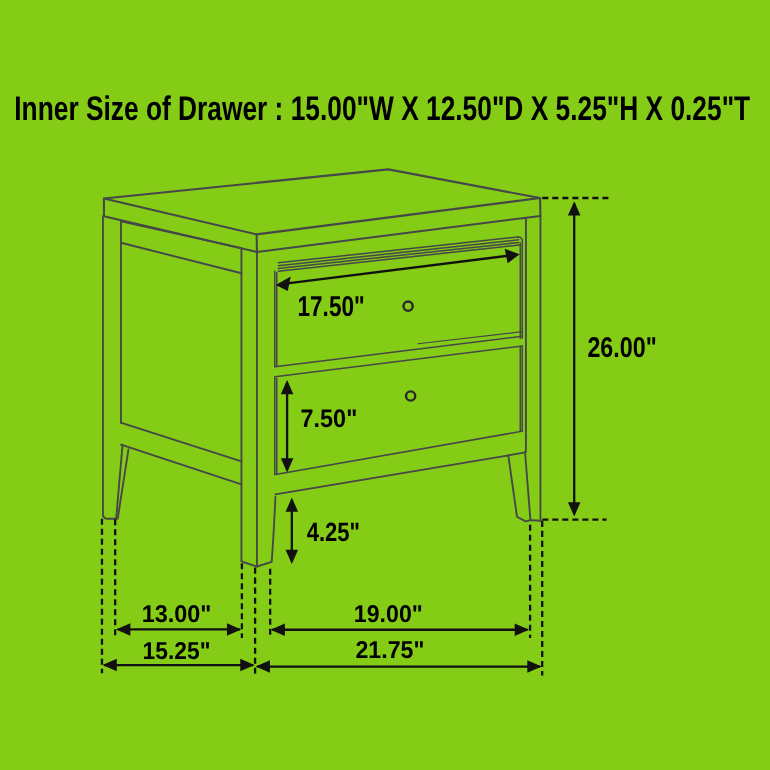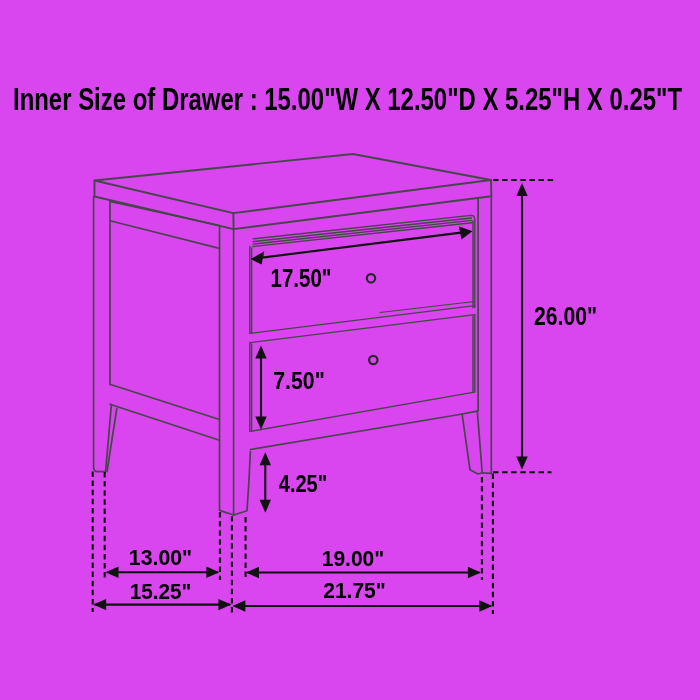--- a/index.html
+++ b/index.html
@@ -1,16 +1,16 @@
 <!DOCTYPE html>
 <html><head>
 <meta charset="utf-8">
 <style>
   html,body{margin:0;padding:0;background:#ffffff;}
-  .page{width:700px;height:700px;position:relative;background:#d946ef;overflow:hidden;text-align:right;}
+  .page{width:700px;height:700px;position:relative;background:#84cc16;overflow:hidden;text-align:right;}
   svg{position:absolute;left:0;top:0;}
   text{font-family:"Liberation Sans", sans-serif;font-weight:bold;fill:#000000;}
 </style>
 </head>
 <body>
 <div class="page">
 <svg width="700" height="700" viewBox="0 0 700 700">
 
   <text x="13" y="109.5" font-size="31" textLength="669" lengthAdjust="spacingAndGlyphs">Inner Size of Drawer : 15.00"W X 12.50"D X 5.25"H X 0.25"T</text>
 

